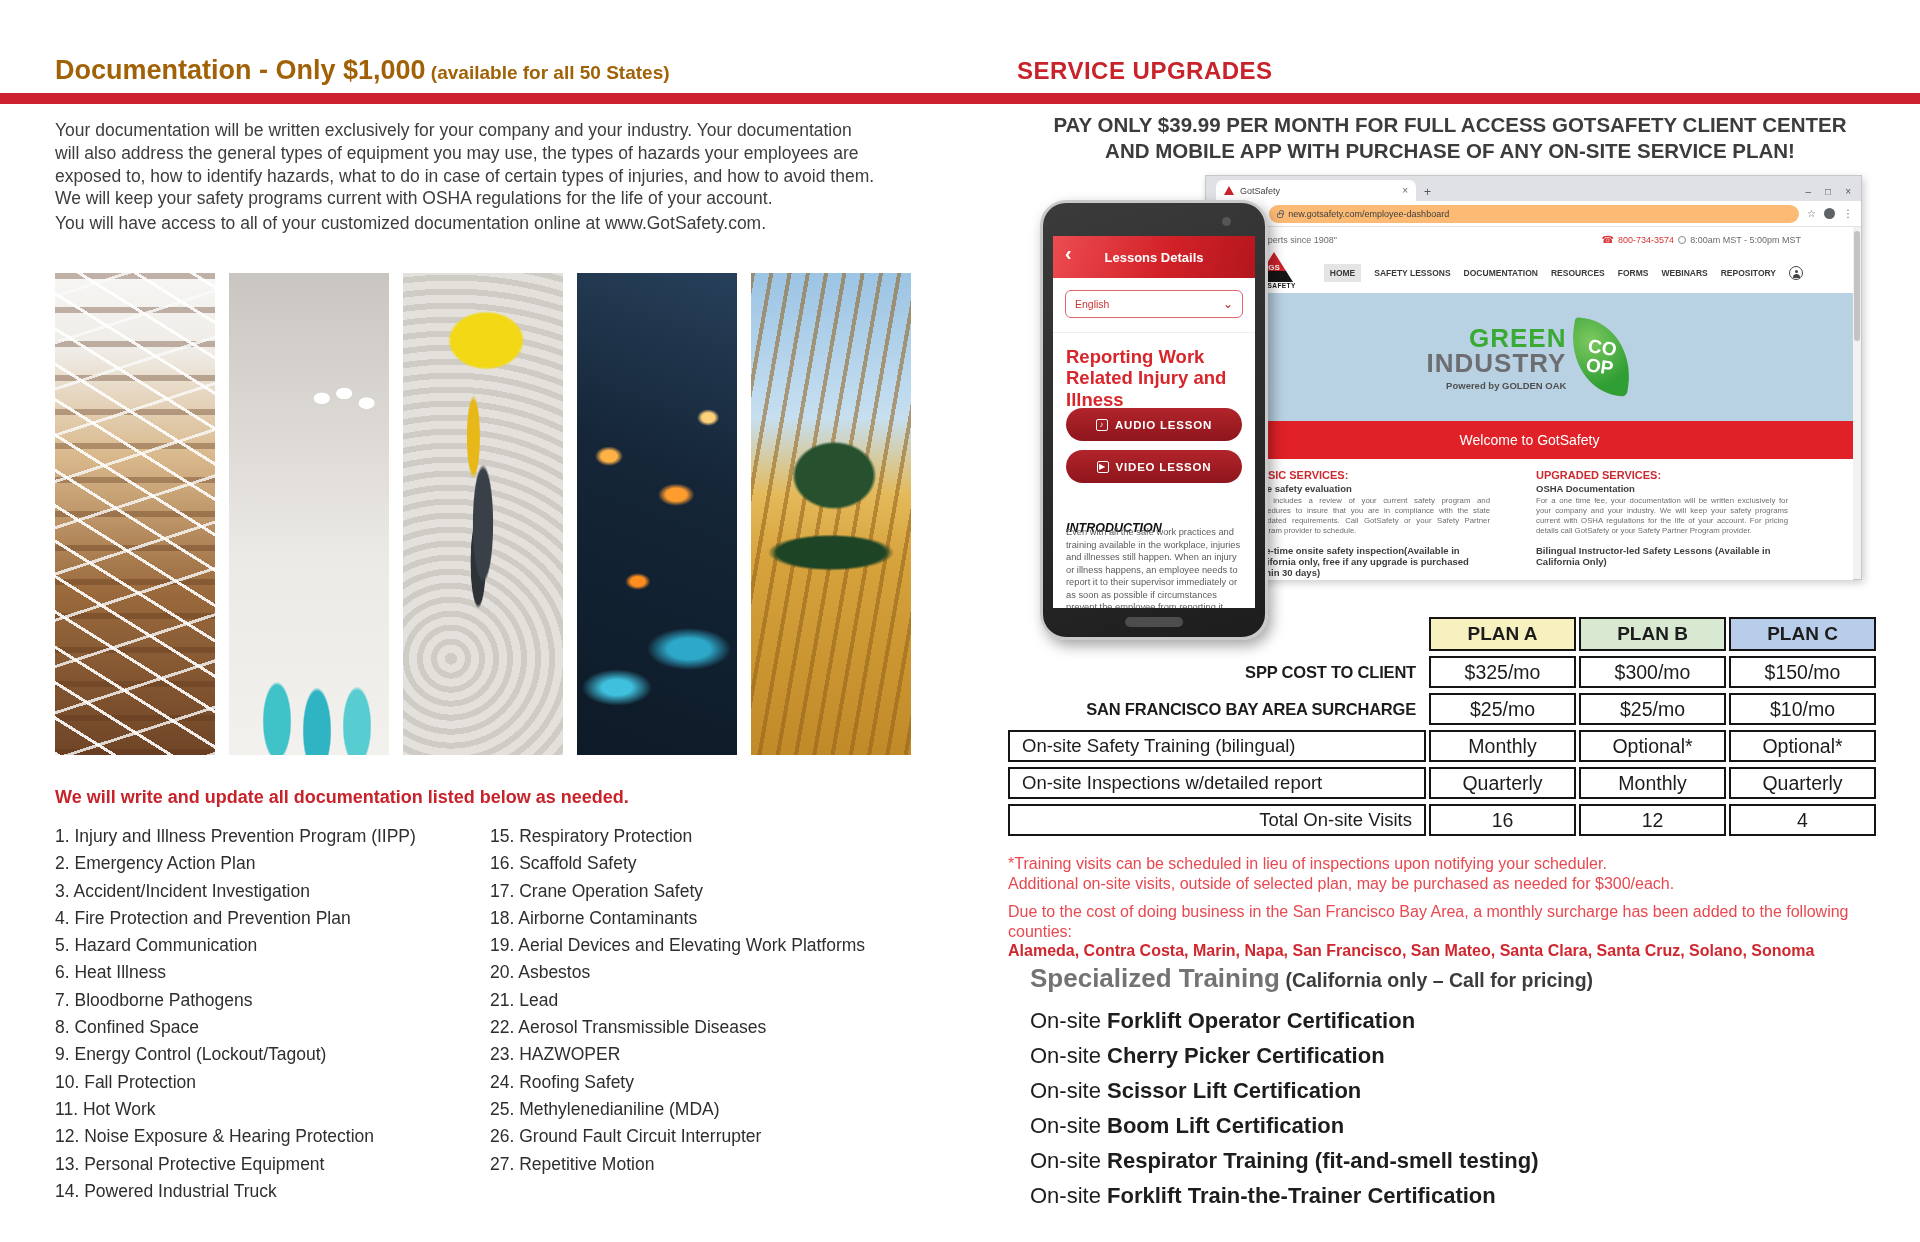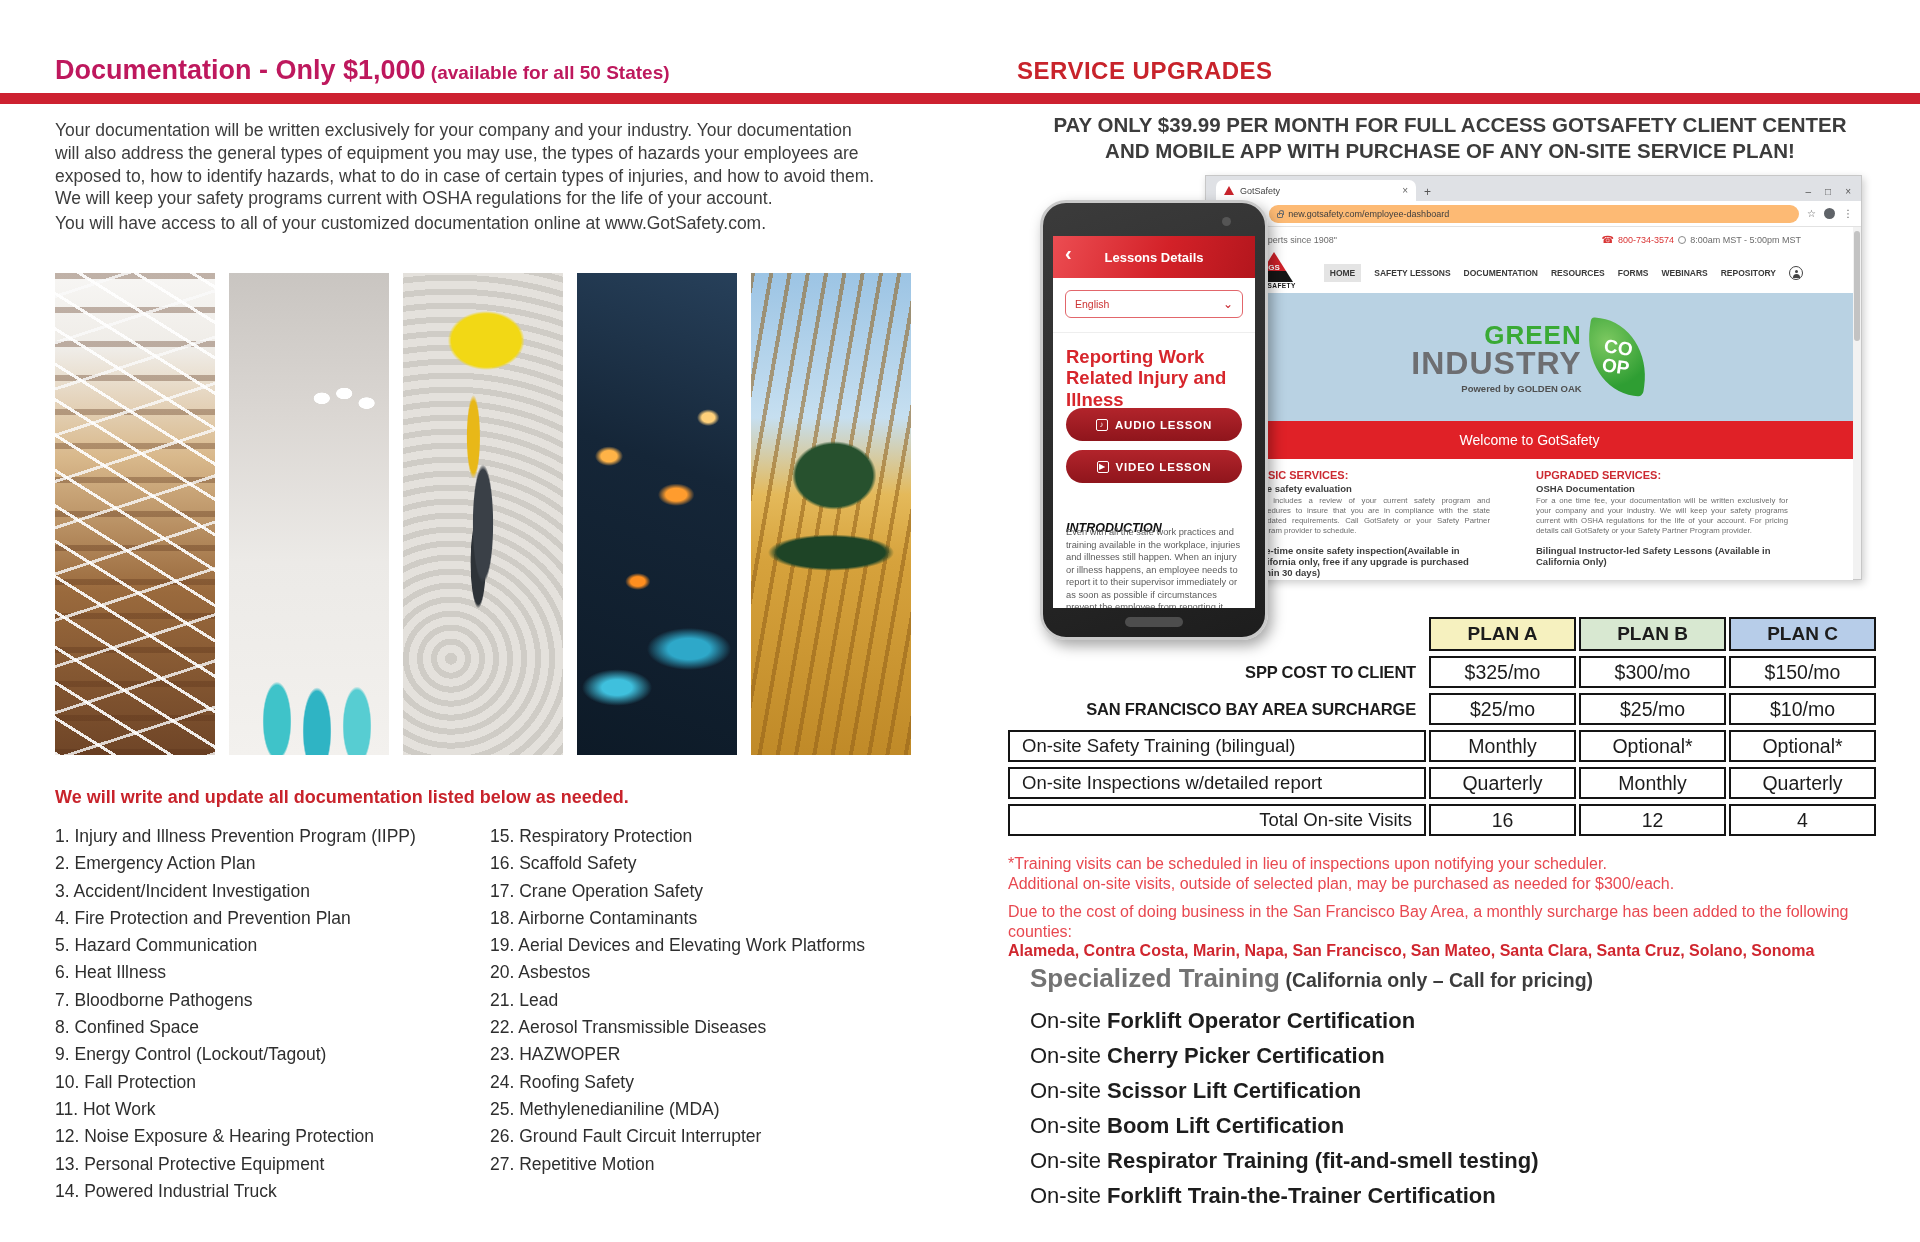--- a/index.html
+++ b/index.html
@@ -4,21 +4,21 @@
 <style>
   * { margin:0; padding:0; box-sizing:border-box; }
   html,body { width:1920px; height:1242px; background:#ffffff; font-family:"Liberation Sans", sans-serif; overflow:hidden; }
   .abs { position:absolute; }
   #page { position:relative; width:1920px; height:1242px; background:#fff; }
 
   
   .red-rule { left:0; top:93px; width:1920px; height:11px; background:#cd2130; }
 
   
-  .doc-title { left:55px; top:55px; color:#be185d; font-size:27px; font-weight:bold; }
+  .doc-title { left:55px; top:55px; color:#a16207; font-size:27px; font-weight:bold; }
   .doc-title .note { font-size:19px; }
   .intro { left:55px; top:119px; width:820px; font-size:17.5px; line-height:1.3; color:#3d3d3d; }
   .intro2 { left:55px; top:213px; width:820px; font-size:17.5px; color:#3d3d3d; }
 
   .photos { left:55px; top:273px; width:856px; height:482px; display:flex; gap:14px; }
   .photo { flex:1 1 0; height:100%; position:relative; overflow:hidden; }
   .photo-scaffolding { background:
       repeating-linear-gradient(32deg, rgba(255,255,255,.9) 0 3px, transparent 3px 30px),
       repeating-linear-gradient(-18deg, rgba(250,250,250,.8) 0 3px, transparent 3px 44px),
       repeating-linear-gradient(0deg, rgba(90,50,25,.35) 0 6px, transparent 6px 34px),
@@ -90,21 +90,21 @@
   .gs-word { font-size:6.5px; font-weight:bold; color:#161616; letter-spacing:.4px; }
   .nav-items { position:absolute; right:58px; top:6px; display:flex; align-items:center; gap:13px; font-size:8.5px; font-weight:bold; color:#3a3a3a; }
   .nav-items .active { background:#e4e4e4; padding:4px 6px; }
   .acct-ico { width:14px; height:14px; border:1px solid #444; border-radius:50%; position:relative; }
   .acct-ico::before { content:""; position:absolute; left:4.5px; top:2.5px; width:3px; height:3px; border-radius:50%; background:#444; }
   .acct-ico::after { content:""; position:absolute; left:2.5px; top:6.5px; width:7px; height:4px; border-radius:4px 4px 0 0; background:#444; }
   .hero { position:absolute; left:0; top:117px; width:calc(100% - 8px); height:128px; background:#b9d2e3; display:flex; align-items:center; justify-content:center; }
   .gi-lockup { display:flex; align-items:center; gap:4px; }
   .gi-text { text-align:right; }
   .gi-green { color:#3aaa35; font-size:26px; font-weight:bold; letter-spacing:1px; }
-  .gi-industry { color:#6d6e71; font-size:32px; font-weight:bold; letter-spacing:1px; margin-top:-6px; }
+  .gi-industry { color:#6d6e71; font-size:26px; font-weight:bold; letter-spacing:1px; margin-top:-6px; }
   .gi-powered { color:#4f4f4f; font-size:9.5px; font-weight:bold; margin-top:1px; }
   .leaf { width:62px; height:72px; background:radial-gradient(circle at 30% 30%, #7cc860, #2f9e33 70%); border-radius:6% 85% 8% 85%; transform:rotate(8deg); display:flex; flex-direction:column; align-items:center; justify-content:center; color:#fff; font-weight:bold; font-size:19px; line-height:1; }
   .welcome-bar { position:absolute; left:0; top:245px; width:calc(100% - 8px); height:38px; background:#e02127; color:#fff; font-size:14px; display:flex; align-items:center; justify-content:center; }
   .services { position:absolute; left:0; top:283px; width:calc(100% - 8px); height:121px; background:#fff; overflow:hidden; }
   .svc-col { position:absolute; top:10px; }
   .svc-col.basic { left:46px; width:238px; }
   .svc-col.upg { left:330px; width:252px; }
   .svc-head { color:#cc2a31; font-size:11px; font-weight:bold; margin-bottom:3px; }
   .svc-item-title { font-size:9.5px; font-weight:bold; color:#3c3c3c; line-height:1.15; margin-top:3px; }
   .svc-item-body { font-size:7.8px; color:#6e6e6e; line-height:1.3; text-align:justify; margin-top:1px; }

